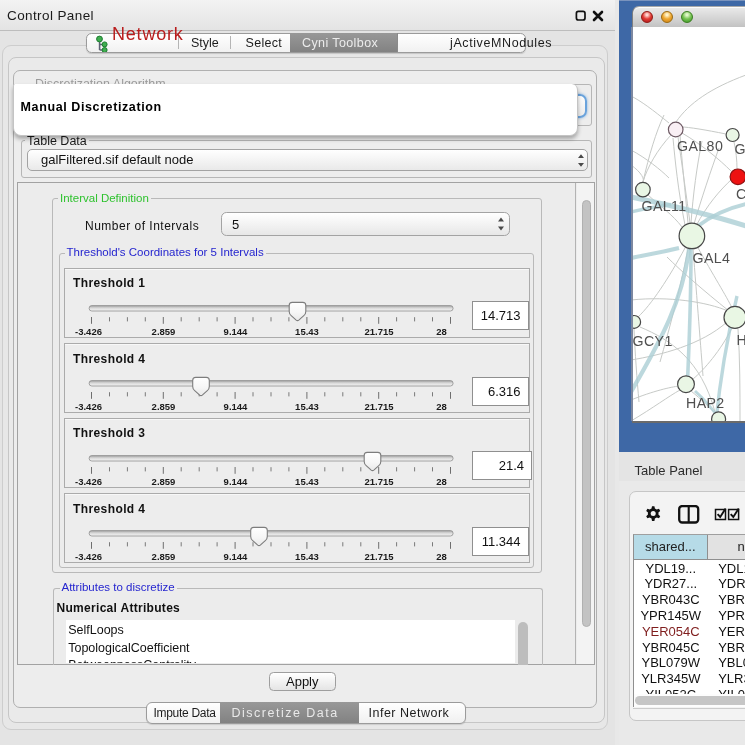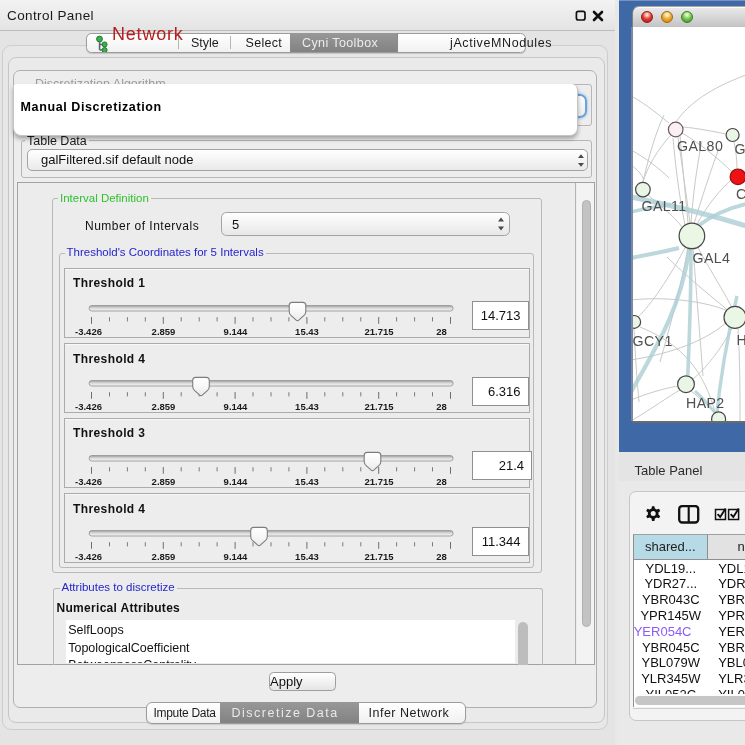--- a/index.html
+++ b/index.html
@@ -266,21 +266,21 @@
 <div class="txt" style="left:56.5px;top:600.5px;font-size:12px;color:#111;font-weight:bold;letter-spacing:0.3px;">Numerical Attributes</div>
 <div class="abs" style="left:65.5px;top:619.5px;width:449.5px;height:43.8px;background:#fff;overflow:hidden;">
     <div style="position:absolute;left:2.7px;top:3.5px;font-size:12.5px;color:#111;">SelfLoops</div>
     <div style="position:absolute;left:2.7px;top:21px;font-size:12.5px;color:#111;">TopologicalCoefficient</div>
     <div style="position:absolute;left:2.7px;top:38.5px;font-size:12.5px;color:#111;">BetweennessCentrality</div>
   </div>
 <div class="abs" style="left:518px;top:621.5px;width:9.5px;height:43px;background:#bdbdbd;border-radius:5px 5px 0 0;"></div>
 <div class="abs" style="left:13px;top:84px;width:565px;height:51.5px;background:#fff;border:1px solid #c4c4c4;border-top:none;border-radius:2px 6px 8px 8px;box-sizing:border-box;box-shadow:0 3px 4px rgba(0,0,0,0.3);">
     <div style="position:absolute;left:6.6px;top:16px;font-size:12.5px;font-weight:bold;color:#000;letter-spacing:0.6px;">Manual Discretization</div>
   </div>
-<div class="abs" style="left:269px;top:671.5px;width:66.5px;height:19.5px;background:linear-gradient(#ffffff,#e5e5e5);border:1px solid #9e9e9e;border-radius:4.5px;box-sizing:border-box;font-size:13px;color:#111;line-height:17.5px;">Apply</div>
+<div class="abs" style="left:269px;top:671.5px;width:66.5px;height:19.5px;background:linear-gradient(#ffffff,#e5e5e5);border:1px solid #9e9e9e;border-radius:4.5px;box-sizing:border-box;text-align:center;font-size:13px;color:#111;line-height:17.5px;">Apply</div>
 <div class="abs" style="left:145.5px;top:701.5px;width:320px;height:22.3px;background:linear-gradient(#ffffff,#f0f0f0);border:1px solid #9b9b9b;border-radius:6px;box-sizing:border-box;box-shadow:0 1px 1px rgba(0,0,0,0.12);"></div>
 <div class="abs" style="left:220px;top:702px;width:139px;height:21.3px;background:linear-gradient(#989898,#828282);"></div>
 <div class="txt" style="left:153.5px;top:705.5px;font-size:12px;color:#1c1c1c;font-weight:normal;letter-spacing:-0.3px;">Impute Data</div>
 <div class="txt" style="left:231.5px;top:705.5px;font-size:12.5px;color:#e9e9e9;font-weight:normal;letter-spacing:1.5px;">Discretize Data</div>
 <div class="txt" style="left:368.5px;top:705.5px;font-size:12.5px;color:#1c1c1c;font-weight:normal;letter-spacing:0.5px;">Infer Network</div>
 <div class="abs" style="left:615.6px;top:368.5px;width:3px;height:6px;background:#aeaeae;border-radius:1px;"></div>
 <div class="abs" style="left:615px;top:0px;width:4px;height:745px;background:#e8e8e8;"></div>
 <div class="abs" style="left:619px;top:0px;width:126px;height:452.3px;background:#3e68a6;"></div>
 <div class="abs" style="left:619px;top:0px;width:126px;height:1px;background:#7a93bd;"></div>
 <div class="abs" style="left:631.5px;top:6px;width:113.5px;height:21.7px;background:linear-gradient(#ebebeb,#d8d8d8 45%,#d2d2d2 60%,#c0c0c0);border-left:1px solid #7f7f7f;border-top:1px solid #a8a8a8;border-radius:7px 0 0 0;box-sizing:border-box;box-shadow:inset 0 1px 0 rgba(255,255,255,0.8);"></div>
@@ -381,21 +381,21 @@
       <span style="position:absolute;left:29.5px;">na</span>
     </div>
     <div style="position:absolute;left:0;top:25.5px;width:74.2px;height:15.8px;text-align:center;font-size:13px;color:#111;line-height:15.8px;">YDL19...</div>
     <div style="position:absolute;left:84.5px;top:25.5px;width:110px;height:15.8px;font-size:13px;color:#111;line-height:15.8px;">YDL19</div>
     <div style="position:absolute;left:0;top:41.3px;width:74.2px;height:15.8px;text-align:center;font-size:13px;color:#111;line-height:15.8px;">YDR27...</div>
     <div style="position:absolute;left:84.5px;top:41.3px;width:110px;height:15.8px;font-size:13px;color:#111;line-height:15.8px;">YDR27</div>
     <div style="position:absolute;left:0;top:57.1px;width:74.2px;height:15.8px;text-align:center;font-size:13px;color:#111;line-height:15.8px;">YBR043C</div>
     <div style="position:absolute;left:84.5px;top:57.1px;width:110px;height:15.8px;font-size:13px;color:#111;line-height:15.8px;">YBR04</div>
     <div style="position:absolute;left:0;top:72.9px;width:74.2px;height:15.8px;text-align:center;font-size:13px;color:#111;line-height:15.8px;">YPR145W</div>
     <div style="position:absolute;left:84.5px;top:72.9px;width:110px;height:15.8px;font-size:13px;color:#111;line-height:15.8px;">YPR14</div>
-    <div style="position:absolute;left:0;top:88.7px;width:74.2px;height:15.8px;text-align:left;font-size:13px;color:#8b5cf6;line-height:15.8px;">YER054C</div>
+    <div style="position:absolute;left:0;top:88.7px;width:74.2px;height:15.8px;text-align:center;font-size:13px;color:#7f1d1d;line-height:15.8px;">YER054C</div>
     <div style="position:absolute;left:84.5px;top:88.7px;width:110px;height:15.8px;font-size:13px;color:#111;line-height:15.8px;">YER05</div>
     <div style="position:absolute;left:0;top:104.5px;width:74.2px;height:15.8px;text-align:center;font-size:13px;color:#111;line-height:15.8px;">YBR045C</div>
     <div style="position:absolute;left:84.5px;top:104.5px;width:110px;height:15.8px;font-size:13px;color:#111;line-height:15.8px;">YBR04</div>
     <div style="position:absolute;left:0;top:120.3px;width:74.2px;height:15.8px;text-align:center;font-size:13px;color:#111;line-height:15.8px;">YBL079W</div>
     <div style="position:absolute;left:84.5px;top:120.3px;width:110px;height:15.8px;font-size:13px;color:#111;line-height:15.8px;">YBL07</div>
     <div style="position:absolute;left:0;top:136.1px;width:74.2px;height:15.8px;text-align:center;font-size:13px;color:#111;line-height:15.8px;">YLR345W</div>
     <div style="position:absolute;left:84.5px;top:136.1px;width:110px;height:15.8px;font-size:13px;color:#111;line-height:15.8px;">YLR34</div>
     <div style="position:absolute;left:0;top:151.9px;width:74.2px;height:15.8px;text-align:center;font-size:13px;color:#111;line-height:15.8px;">YIL052C</div>
     <div style="position:absolute;left:84.5px;top:151.9px;width:110px;height:15.8px;font-size:13px;color:#111;line-height:15.8px;">YIL05</div>
     <div style="position:absolute;left:0;top:158.5px;width:113px;height:14.5px;background:#fdfdfd;"></div>

